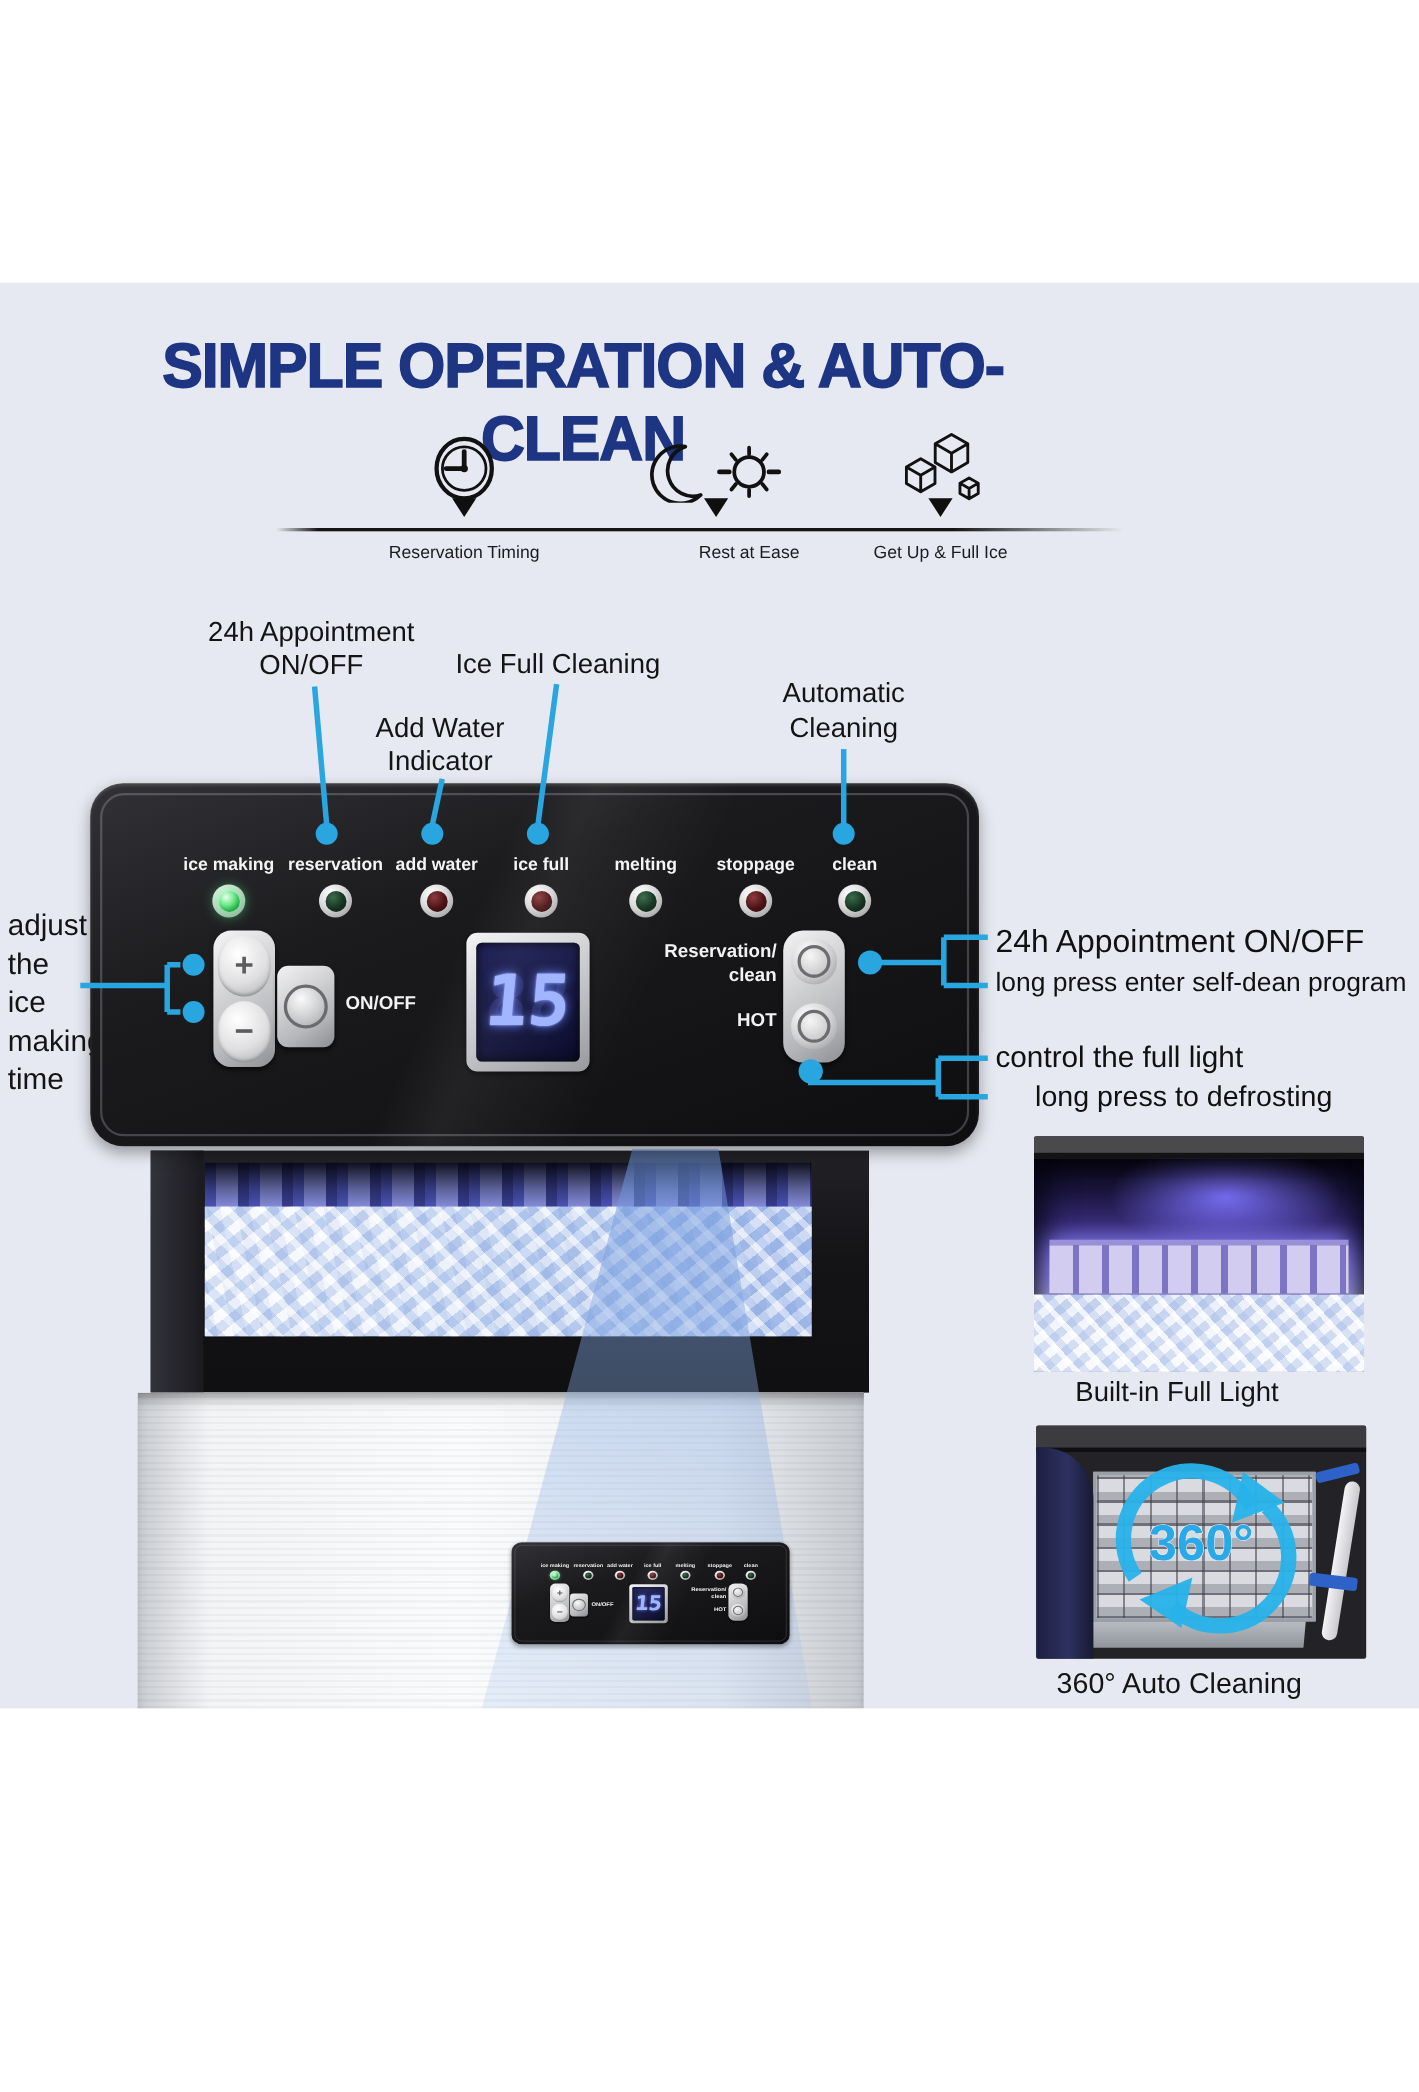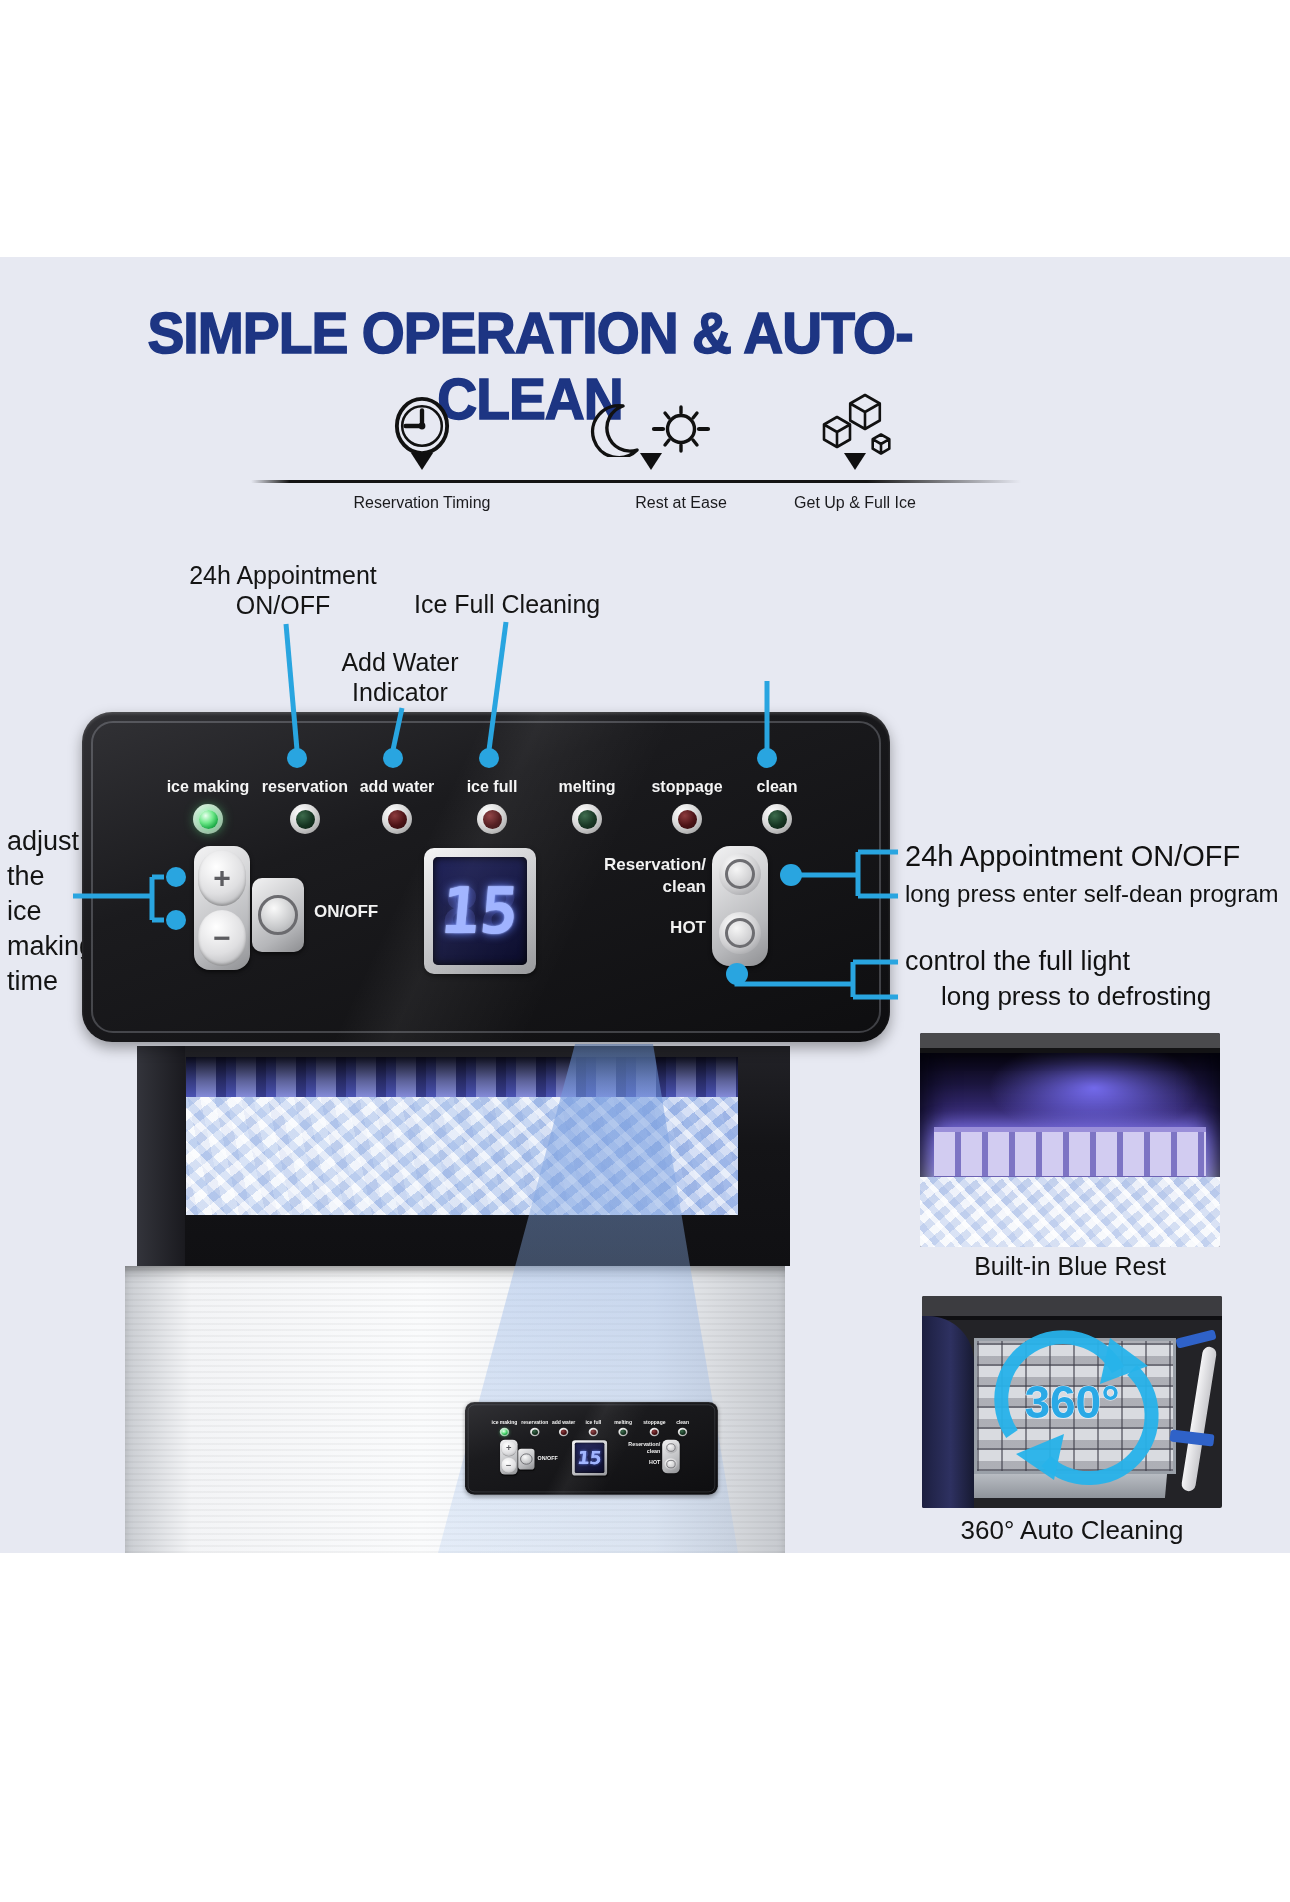--- a/index.html
+++ b/index.html
@@ -112,21 +112,21 @@
   .mc-body{left:125px;top:1266px;width:660px;height:287px;
        background:
         repeating-linear-gradient(0deg,rgba(0,0,0,.035) 0 2px,rgba(255,255,255,0) 2px 6px),
         linear-gradient(90deg,#c9ccd1 0%,#f3f4f6 10%,#fafbfc 45%,#eceef1 80%,#c6c9ce 100%);
        box-shadow:inset 0 10px 14px -8px rgba(0,0,0,.55);}
   .beam{left:430px;top:1044px;width:310px;height:509px;
        clip-path:polygon(145px 0,223px 0,308px 509px,8px 509px);
        background:linear-gradient(180deg,rgba(110,150,220,.55) 0%,rgba(140,175,230,.38) 45%,rgba(165,195,238,.24) 100%);}
 
   
-  .inset{overflow:hidden;border-radius:2px;background:#17112e;}
+  .inset{overflow:hidden;border-radius:2px;background:#17112e;margin-left:20px;}
   .inset1{left:920px;top:1033px;width:300px;height:214px;}
   .i1-bar{left:0;top:0;width:300px;height:15px;background:#4a4a4d;border-bottom:5px solid #131315;}
   .i1-scene{left:0;top:20px;width:300px;height:194px;
      background:
       radial-gradient(150px 70px at 58% 18%,rgba(125,115,255,.95),rgba(60,50,160,0) 70%),
       linear-gradient(180deg,#120e28 0%,#1d1743 16%,#352a72 30%,#5a4fae 42%,#7d74cf 50%,#968ddd 56%,#aaa3e5 60%,#c2cbee 66%,#dfe6f6 78%,#eef2fa 100%);
      box-shadow:inset 26px 0 30px -18px rgba(2,2,12,.85), inset -26px 0 30px -18px rgba(2,2,12,.85), inset 0 26px 34px -18px rgba(0,0,0,.9);}
   .i1-evap{left:14px;top:74px;width:272px;height:44px;
      background:repeating-linear-gradient(90deg,#d2ccf1 0 21px,#7d74c4 21px 27px);
      border-top:5px solid #9a8fd9;border-bottom:7px solid #6c62b4;
@@ -198,20 +198,22 @@
   <div class="abs tri" style="left:844px;"></div>
   <div class="abs f-label nowrap" style="left:715px;">Get Up &amp; Full Ice</div>
 
   <div class="abs hr-line"></div>
 
   <div class="abs co pre" style="left:163px;top:560px;width:240px;">24h Appointment
 ON/OFF</div>
   <div class="abs co nowrap" style="left:414px;top:589px;text-align:left;">Ice Full Cleaning</div>
   <div class="abs co pre" style="left:300px;top:647px;width:200px;">Add Water
 Indicator</div>
+  <div class="abs co pre" style="left:667px;top:614px;width:200px;line-height:32px;">Automatic
+Cleaning</div>
   <div class="abs adjust pre">adjust
 the
 ice
 making
 time</div>
   <div class="abs rt1 nowrap">24h Appointment ON/OFF</div>
   <div class="abs rt2 nowrap">long press enter self-dean program</div>
   <div class="abs rb1 nowrap">control the full light</div>
   <div class="abs rb2 nowrap">long press to defrosting</div>
 
@@ -359,21 +361,21 @@
     </div>
   </div>
 
   <div class="abs inset inset1">
     <div class="abs i1-scene">
       <div class="abs i1-evap"></div>
       <div class="abs i1-ice"></div>
     </div>
     <div class="abs i1-bar"></div>
   </div>
-  <div class="abs caption cap1 nowrap">Built-in Blue Rest</div>
+  <div class="abs caption cap1 nowrap">Built-in Full Light</div>
 
   <div class="abs inset inset2">
     <div class="abs i2-bar"></div>
     <div class="abs i2-grid"></div>
     <div class="abs i2-tray"></div>
     <div class="abs i2-shroud"></div>
     <div class="abs i2-hose"></div>
     <div class="abs i2-valve1"></div>
     <div class="abs i2-valve2"></div>
     <svg class="abs" style="left:28px;top:12px;" width="244" height="186" viewBox="0 0 244 186">

